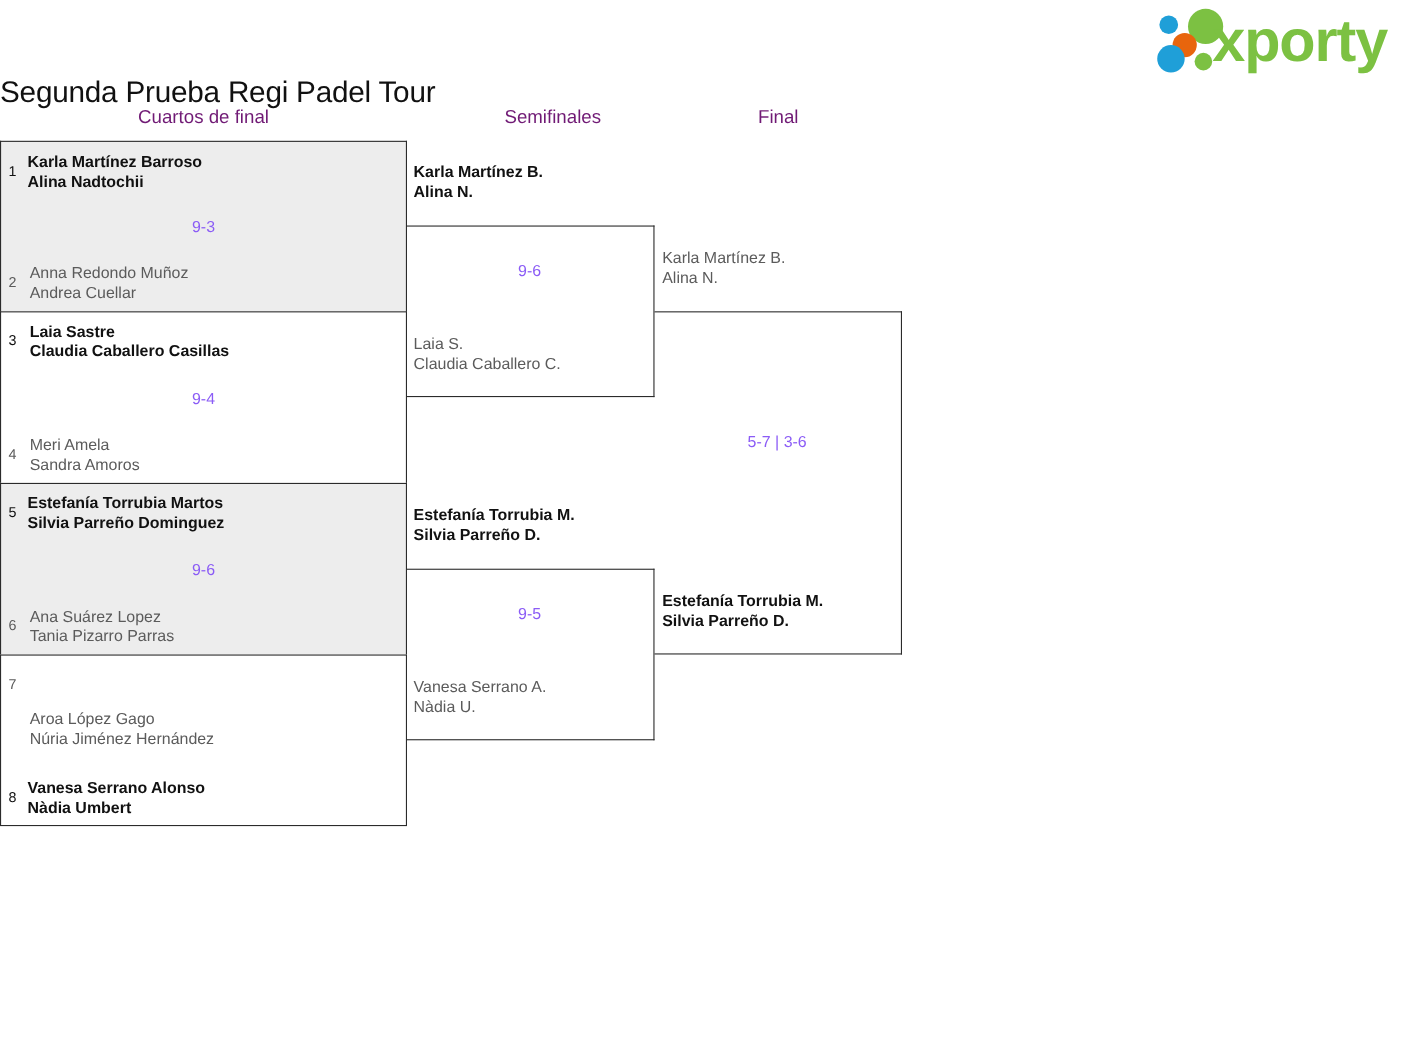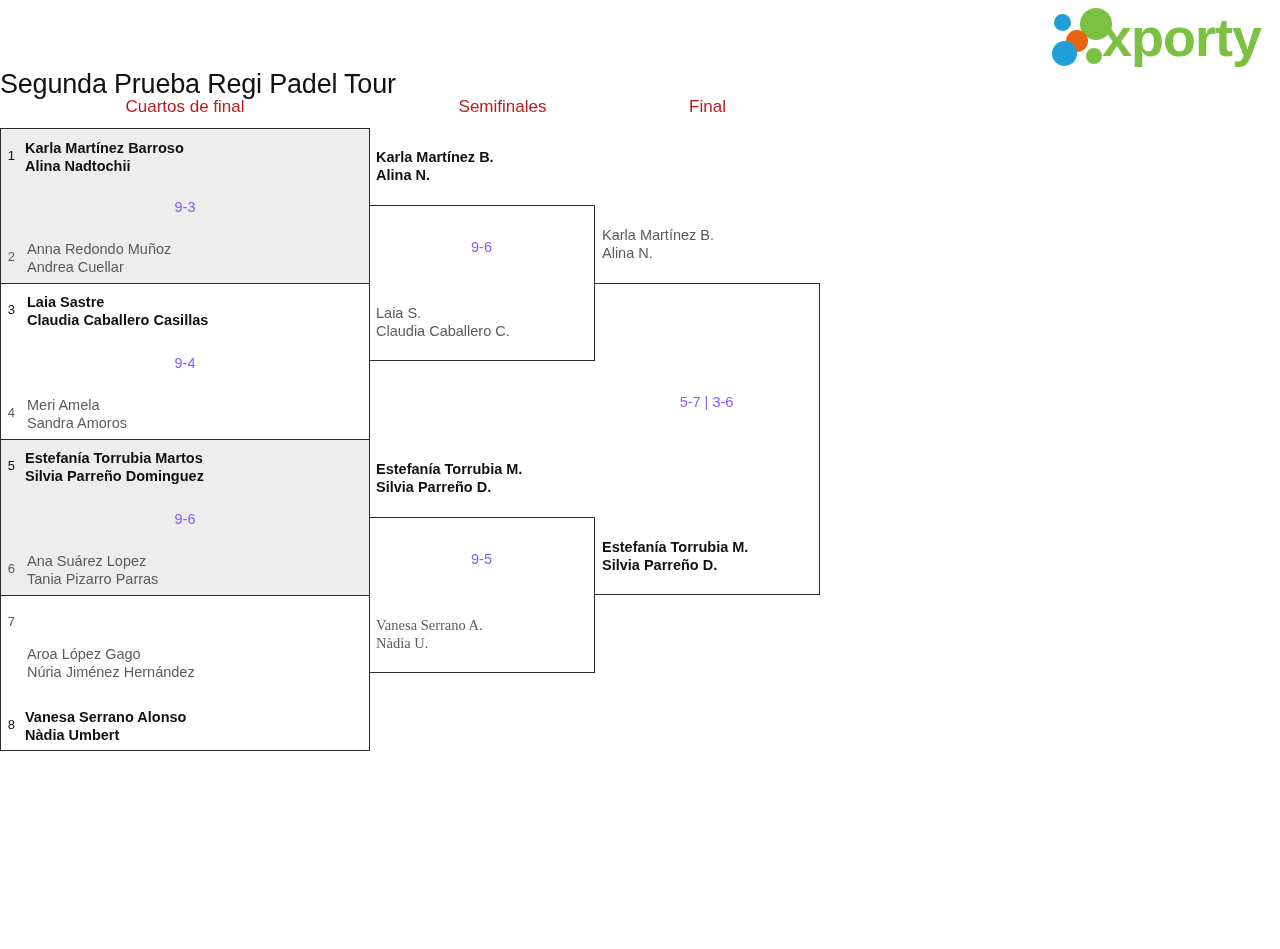--- a/index.html
+++ b/index.html
@@ -60,21 +60,21 @@
     color: #7cc142;
     letter-spacing: -1px;
     line-height: 66px;
   }
 
   
   .round-header {
     position: absolute;
     font-size: 17px;
     font-weight: 400;
-    color: #b91c1c;
+    color: #701a75;
     text-align: center;
     line-height: 22px;
   }
   #round-header-0 { left: 0px;   top: 96px; width: 370px; }
   #round-header-1 { left: 390px; top: 96px; width: 225px; }
   #round-header-2 { left: 595px; top: 96px; width: 225px; }
 
   
   #bracket { position: absolute; left: 0; top: 0; width: 1280px; height: 949px; }
 
@@ -227,21 +227,21 @@
     <span class="ln">Claudia Caballero C.</span>
   </div>
 
   <div class="conn-box" style="left:370px;top:517px;width:225px;height:156px;">
     <div class="score" style="left:0;width:223px;top:32px;">9-5</div>
   </div>
   <div class="team winner" style="left:376px; top:460px;">
     <span class="ln">Estefanía Torrubia M.</span>
     <span class="ln">Silvia Parreño D.</span>
   </div>
-  <div class="team loser" style="left:376px; top:616px;font-family:Liberation Serif, serif;">
+  <div class="team loser" style="left:376px; top:616px;">
     <span class="ln">Vanesa Serrano A.</span>
     <span class="ln">Nàdia U.</span>
   </div>
 
   <div class="conn-box" style="left:595px;top:283px;width:225px;height:312px;">
     <div class="score" style="left:0;width:223px;top:109px;">5-7 | 3-6</div>
   </div>
   <div class="team loser" style="left:602px; top:226px;">
     <span class="ln">Karla Martínez B.</span>
     <span class="ln">Alina N.</span>

